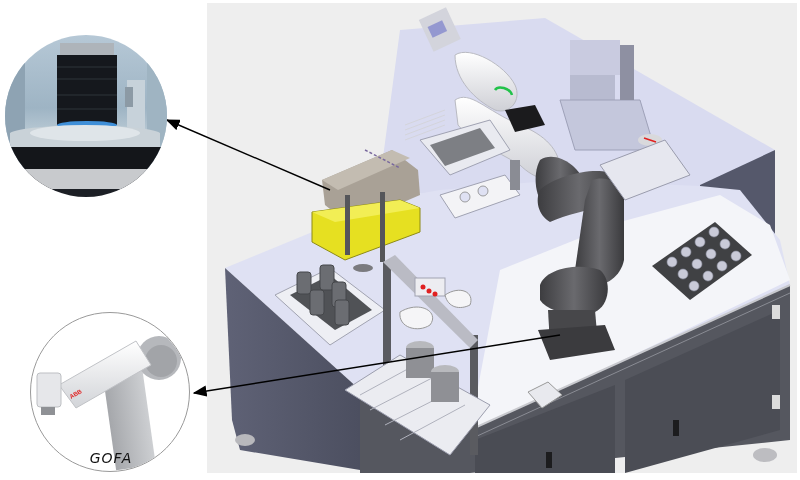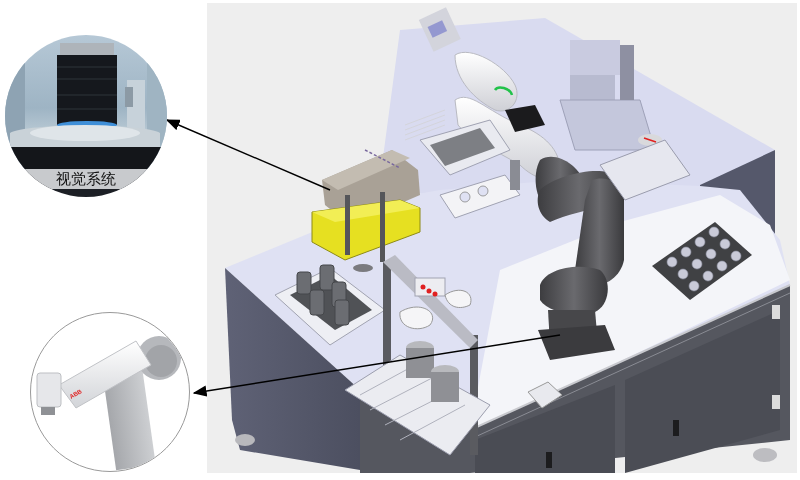--- a/index.html
+++ b/index.html
@@ -183,21 +183,20 @@
         <line x1="52" y1="74" x2="112" y2="74"></line>
     </g>
     <ellipse cx="82" cy="90" rx="30" ry="4" fill="#3f8fd8"></ellipse>
     <rect x="122" y="45" width="18" height="55" fill="#c7d2da"></rect>
     <rect x="120" y="52" width="8" height="20" fill="#8c9aa5"></rect>
     <path d="M5,98 C20,88 140,88 155,98 L155,112 L5,112 Z" fill="#c9d2d8"></path>
     <ellipse cx="80" cy="98" rx="55" ry="8" fill="#dfe5e9"></ellipse>
     <rect x="5" y="112" width="152" height="22" fill="#14161a"></rect>
     <rect x="0" y="134" width="162" height="20" fill="#c8cacd"></rect>
   </svg>
-  <div class="callout-label" style="left:0;top:134px;width:162px;font-size:15px;line-height:20px;">视觉系统</div>
 </div>
 
 <div class="callout-circle" style="left:30px;top:312px;width:160px;height:160px;background:#ffffff;border:1px solid #9a9a9a;box-sizing:border-box;">
   <svg width="160" height="160">
     <defs>
       <linearGradient id="gofaWhite" x1="0" y1="0" x2="0" y2="1">
         <stop offset="0" stop-color="#ffffff"></stop>
           <stop offset="1" stop-color="#d2d4d8"></stop>
       </linearGradient>
       <linearGradient id="gofaGrey" x1="0" y1="0" x2="1" y2="0">
@@ -206,13 +205,14 @@
       </linearGradient>
     </defs>
     <rect x="78" y="55" width="40" height="100" fill="url(#gofaGrey)" transform="rotate(-8 98 105)"></rect>
     <circle cx="128" cy="45" r="22" fill="#b6b8bc"></circle>
     <circle cx="130" cy="48" r="16" fill="#a2a4a8"></circle>
     <path d="M28,72 L105,28 L120,52 L45,95 Z" fill="url(#gofaWhite)" stroke="#c0c2c6" stroke-width="1"></path>
     <rect x="6" y="60" width="24" height="34" rx="3" fill="#e6e7ea" stroke="#bdbfc3" stroke-width="1"></rect>
     <rect x="10" y="94" width="14" height="8" fill="#8f9195"></rect>
     <text x="40" y="86" font-size="6" fill="#e02020" font-family="Liberation Sans, sans-serif" font-weight="bold" transform="rotate(-30 40 86)">ABB</text>
   </svg>
+  <div class="callout-label" style="left:0;top:136px;width:160px;font-size:14px;line-height:18px;font-style:italic;letter-spacing:1px;">GOFA</div>
 </div>
 
 </body></html>

